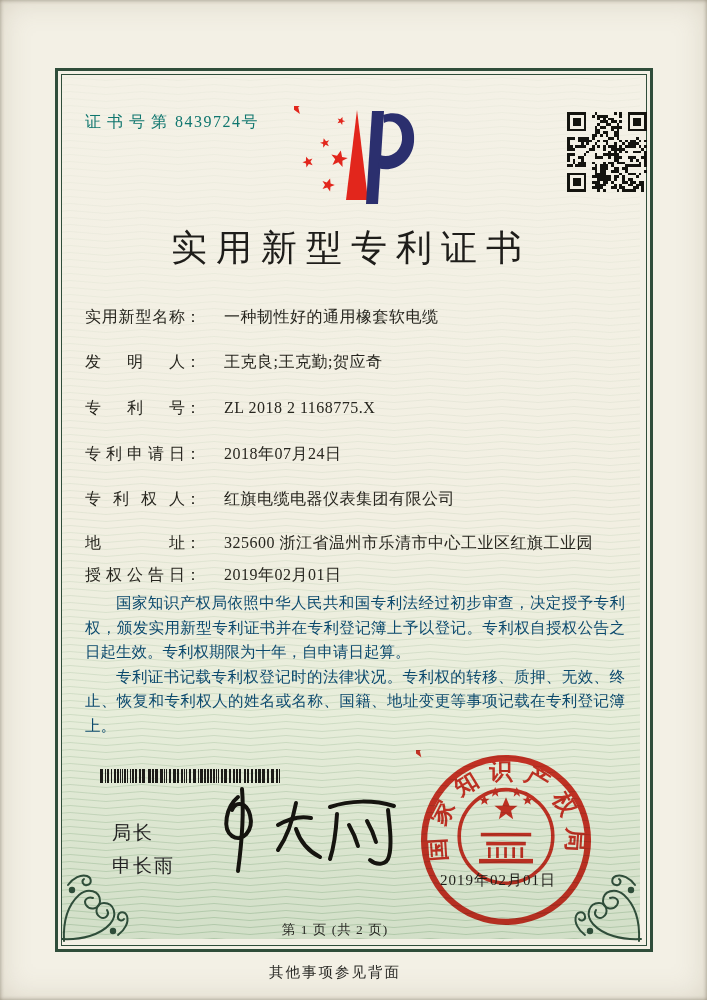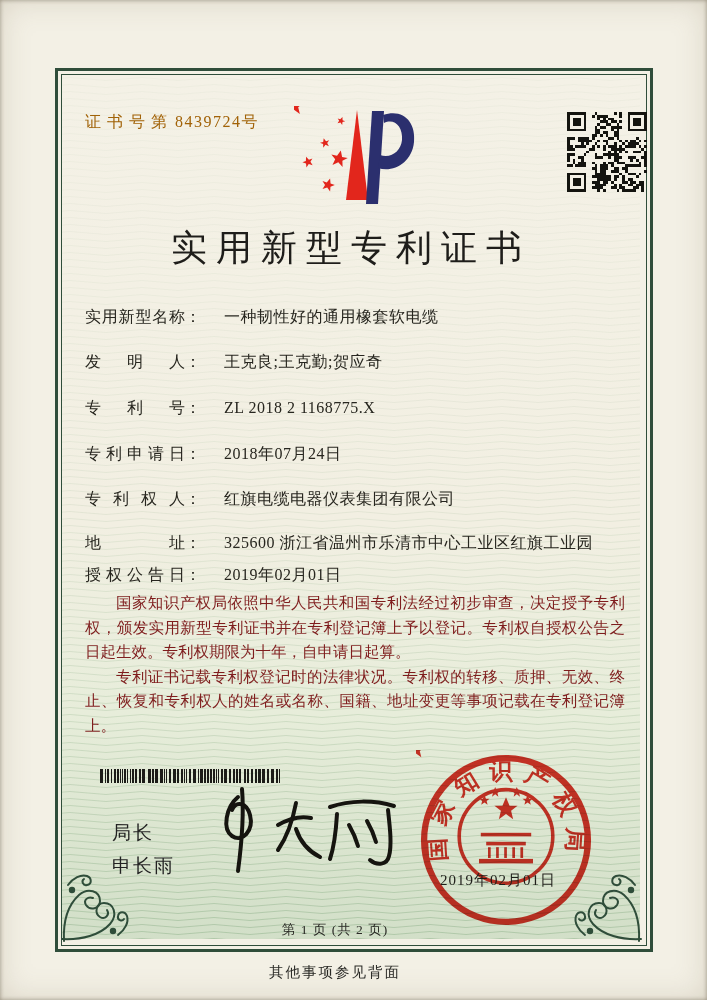--- a/index.html
+++ b/index.html
@@ -6,36 +6,36 @@
   body{width:707px;height:1000px;font-family:"Liberation Serif","DejaVu Serif",serif;}
   .page{position:relative;width:707px;height:1000px;background:#f3f0e5;overflow:hidden;
         box-shadow:inset 0 0 4px rgba(60,50,30,.45), inset 0 0 30px rgba(140,125,95,.25);}
   
   .frame{position:absolute;left:55px;top:68px;width:592px;height:878px;border:3px solid #2f4d3a;}
   .frame .inner-line{position:absolute;inset:3px;border:1px solid #2f4d3a;}
   .guilloche{position:absolute;left:62px;top:75px;width:578px;height:864px;
         background:linear-gradient(180deg,#f4f1e6 0%,#f2efe2 52%,#e7edda 74%,#d8e3cd 92%,#d2dfc8 100%);}
   .guilloche svg{position:absolute;inset:0;}
   
-  .cert-no{position:absolute;left:85px;top:112px;font-size:16px;color:#a16207;}
+  .cert-no{position:absolute;left:85px;top:112px;font-size:16px;color:#0f766e;}
   .cert-no .sp{letter-spacing:6px;}
   .cert-no .num{letter-spacing:1.5px;padding-left:2px;}
   .logo{position:absolute;left:294px;top:106px;width:122px;height:102px;}
   .qr{position:absolute;left:567px;top:112px;width:80px;height:80px;}
   .title{position:absolute;left:55px;top:224px;width:592px;text-align:center;
          font-size:36px;font-weight:normal;letter-spacing:9px;color:#1e1d1a;}
   
   .frow{position:absolute;left:85px;width:545px;font-size:16px;color:#27261f;white-space:nowrap;}
   .jlabel{display:inline-block;width:100px;text-align:justify;text-align-last:justify;vertical-align:bottom;}
   .jlabel2{display:inline-block;width:86px;text-align:justify;text-align-last:justify;vertical-align:bottom;}
   .fval{margin-left:23px;letter-spacing:.5px;}
   .grant2{position:absolute;left:257px;top:0;}
   
   .paras{position:absolute;left:85px;top:591px;width:540px;font-size:15.5px;line-height:24.5px;
-         text-align:justify;color:#7f1d1d;}
+         text-align:justify;color:#0c4a6e;}
   .paras p{margin:0;text-indent:2em;}
   
   .barcode{position:absolute;left:100px;top:769px;width:182px;height:14px;}
   .director{position:absolute;left:112px;top:816px;font-size:19px;line-height:33px;color:#222;letter-spacing:2px;}
   .signature{position:absolute;left:208px;top:783px;width:200px;height:100px;}
   .seal{position:absolute;left:416px;top:750px;width:180px;height:180px;mix-blend-mode:multiply;opacity:.94;}
   .seal-date{position:absolute;left:440px;top:871px;font-size:15px;color:#1f1e1a;letter-spacing:1px;z-index:5;}
   .page-info{position:absolute;left:55px;top:921px;width:560px;text-align:center;font-size:13.5px;color:#2a2a26;letter-spacing:1px;}
   .footer-note{position:absolute;left:55px;top:963px;width:560px;text-align:center;font-size:14.5px;color:#2a2a26;letter-spacing:2px;}
   .ornament{position:absolute;width:80px;height:80px;}

